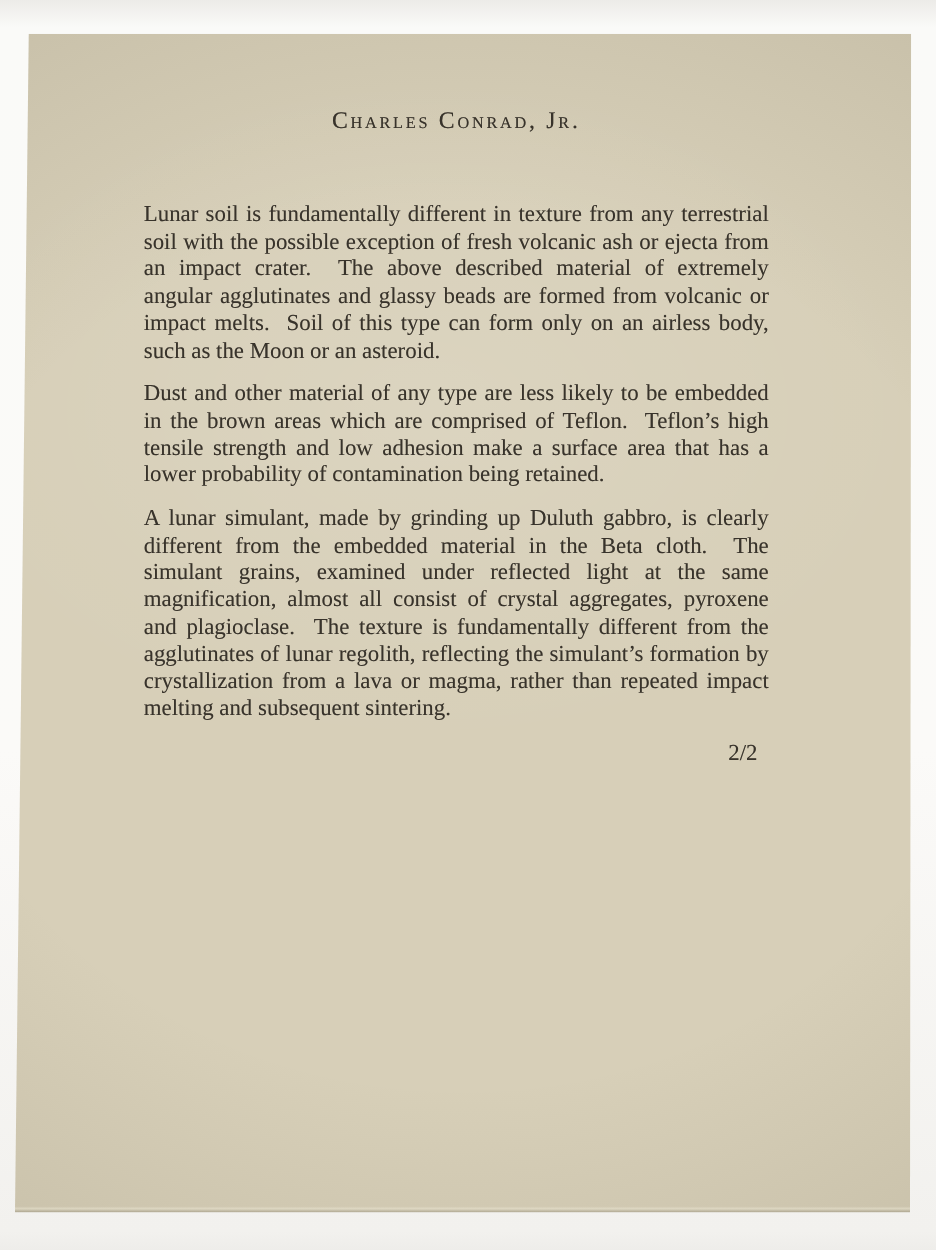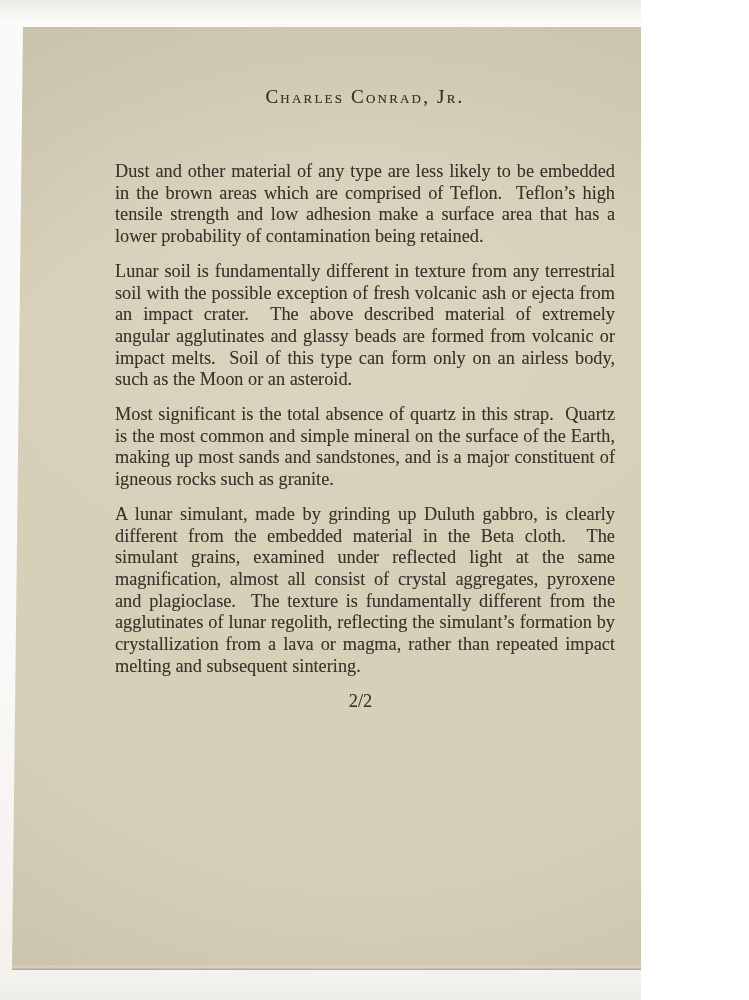--- a/index.html
+++ b/index.html
@@ -4,21 +4,21 @@
 <style>
   html, body {
     margin: 0;
     padding: 0;
     width: 749px;
     height: 1000px;
     font-family: "Liberation Serif", "DejaVu Serif", serif;
   }
   .stage {
     position: relative;
-    width: 641px;
+    width: 749px;
     height: 1000px;
     overflow: hidden;
     background:
       linear-gradient(180deg,
         #ecebe8 0px, #fafaf8 22px,
         var(--backdrop, #fbfaf8) 60%,
         #f2f1ee 985px, #eeedea 1000px);
   }
   .paper {
     position: absolute;
@@ -71,36 +71,35 @@
     line-height: 21.7px;
     text-align: justify;
     white-space: pre-wrap;
     color: var(--ink, #38332b);
     text-shadow: 0 0 0.4px rgba(56,51,43,0.35);
   }
   .body p:last-child { margin-bottom: 0; }
   .pagenum {
     margin-top: 14px;
     padding-right: 9px;
-    text-align: center;
+    text-align: right;
     font-size: 18.3px;
     line-height: 21.7px;
     color: var(--ink, #38332b);
     text-shadow: 0 0 0.4px rgba(56,51,43,0.35);
   }
 </style>
 </head>
 <body>
 
 <div class="stage">
   <div class="paper">
     <div class="content">
       <h1 class="title">Charles Conrad, Jr.</h1>
       <div class="body">
+        <p>Lunar soil is fundamentally different in texture from any terrestrial soil with the possible exception of fresh volcanic ash or ejecta from an impact crater.  The above described material of extremely angular agglutinates and glassy beads are formed from volcanic or impact melts.  Soil of this type can form only on an airless body, such as the Moon or an asteroid.</p>
         <p>Dust and other material of any type are less likely to be embedded in the brown areas which are comprised of Teflon.  Teflon’s high tensile strength and low adhesion make a surface area that has a lower probability of contamination being retained.</p>
-        <p>Lunar soil is fundamentally different in texture from any terrestrial soil with the possible exception of fresh volcanic ash or ejecta from an impact crater.  The above described material of extremely angular agglutinates and glassy beads are formed from volcanic or impact melts.  Soil of this type can form only on an airless body, such as the Moon or an asteroid.</p>
-        <p>Most significant is the total absence of quartz in this strap.  Quartz is the most common and simple mineral on the surface of the Earth, making up most sands and sandstones, and is a major constituent of igneous rocks such as granite.</p>
         <p>A lunar simulant, made by grinding up Duluth gabbro, is clearly different from the embedded material in the Beta cloth.  The simulant grains, examined under reflected light at the same magnification, almost all consist of crystal aggregates, pyroxene and plagioclase.  The texture is fundamentally different from the agglutinates of lunar regolith, reflecting the simulant’s formation by crystallization from a lava or magma, rather than repeated impact melting and subsequent sintering.</p>
       </div>
       <div class="pagenum">2/2</div>
     </div>
   </div>
 </div>
 
 </body></html>

